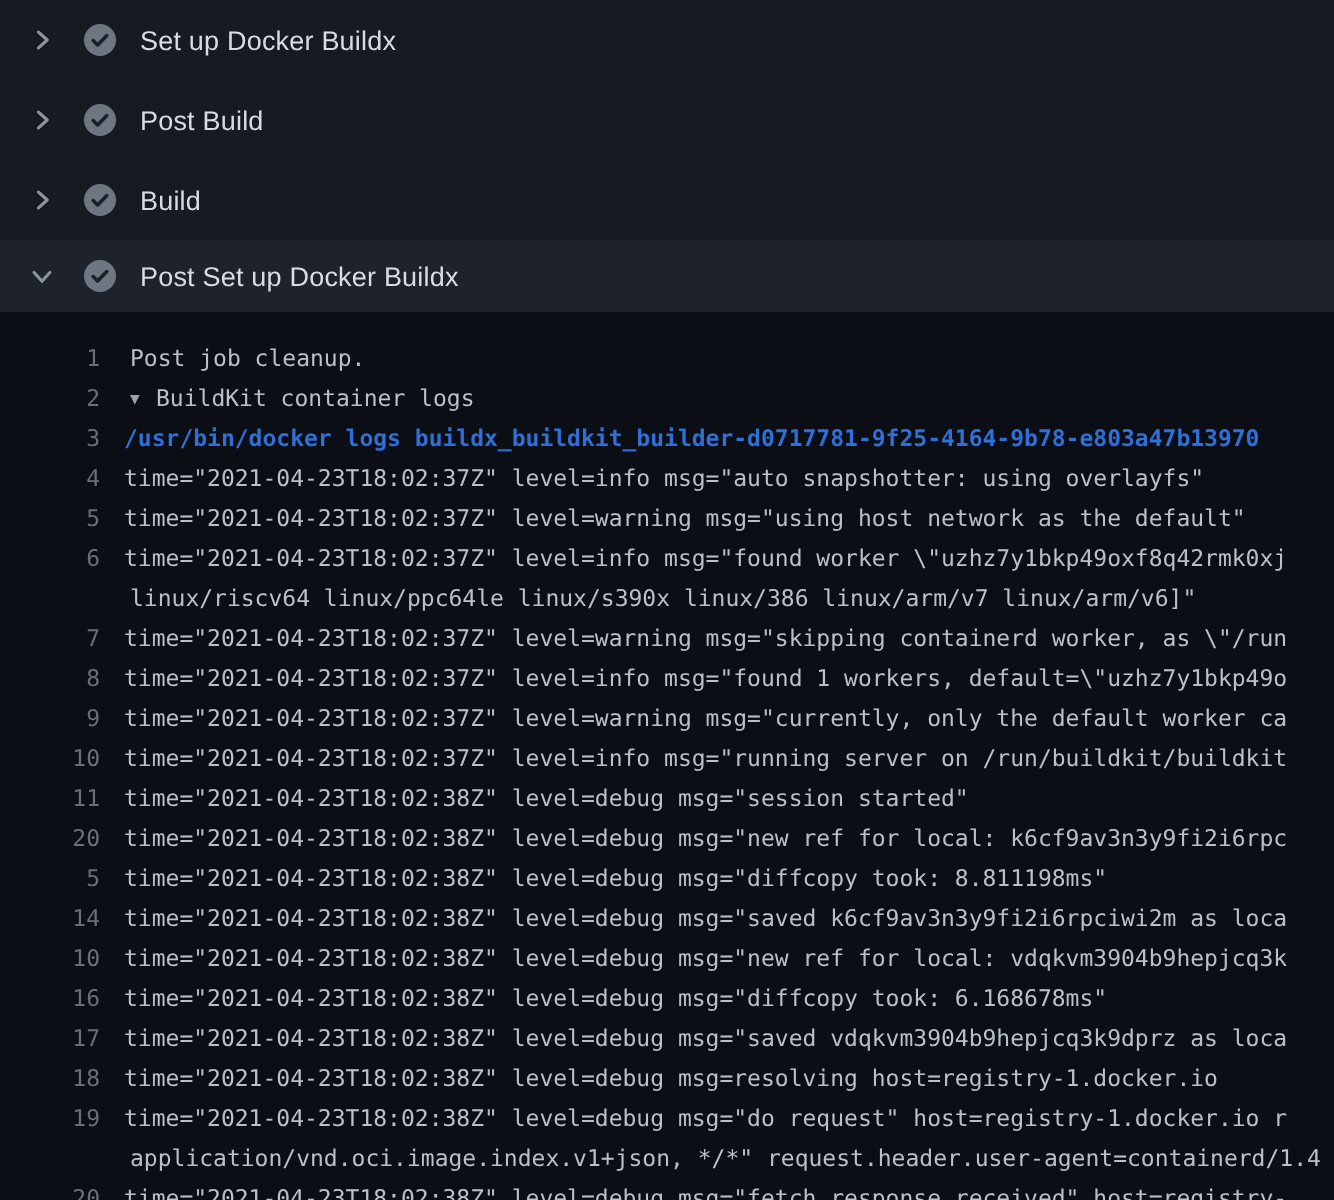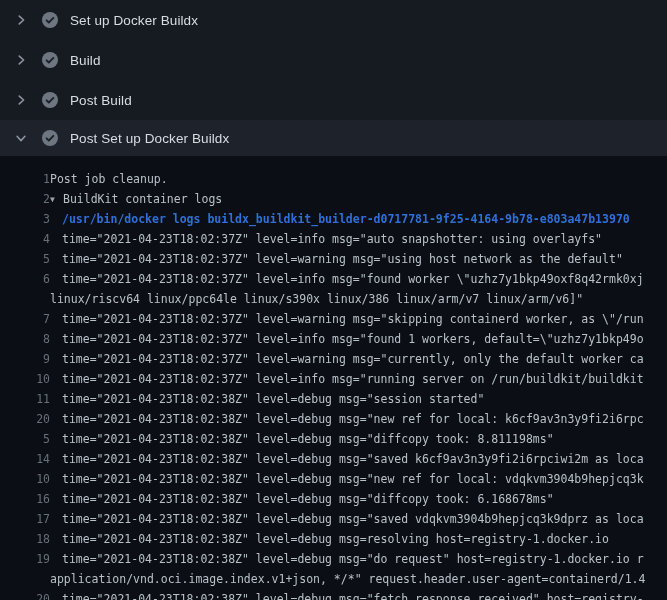--- a/index.html
+++ b/index.html
@@ -32,21 +32,21 @@
   .log{
     position:absolute;top:156px;left:0;right:0;bottom:0;
     background:var(--bg-log);
     padding-top:13px;
     font-family:"DejaVu Sans Mono","Liberation Mono",monospace;
     font-size:11.5px;
   }
   .log-line{height:20px;line-height:20px;display:flex;white-space:pre;}
   .ln{width:50px;flex:none;text-align:right;color:var(--num);cursor:pointer;}
   .lt{color:var(--text-log);}
-  .lt.ind0{}
+  .lt.ind0{margin-left:15px;}
   .lt.ind1{margin-left:12px;}
   .lt.kind-command{color:var(--blue);font-weight:bold;}
   .expander{
     display:none;color:#9aa3ac;font-size:8px;width:13px;
     vertical-align:1px;cursor:pointer;
   }
   .log-line.kind-group .expander{display:inline-block;}
 </style>
 </head>
 <body>
@@ -74,36 +74,36 @@
             <path d="M6 3.5L11 8l-5 4.5" stroke="#8b949e" stroke-width="1.8" fill="none" stroke-linecap="round" stroke-linejoin="round"></path>
           </svg>
     </span>
 
     <span class="check">
       <svg width="16" height="16" viewBox="0 0 16 16">
             <circle cx="8" cy="8" r="8" fill="#6e7781"></circle>
             <path d="M4.6 8.3l2.2 2.2 4.6-4.7" stroke="#1b2027" stroke-width="1.8" fill="none" stroke-linecap="round" stroke-linejoin="round"></path>
           </svg>
     </span>
-    <span class="step-label">Build</span>
+    <span class="step-label">Post Build</span>
   </div>
       <div class="step-row collapsed">
     <span class="chev chev-right">
       <svg width="14" height="14" viewBox="0 0 16 16">
             <path d="M6 3.5L11 8l-5 4.5" stroke="#8b949e" stroke-width="1.8" fill="none" stroke-linecap="round" stroke-linejoin="round"></path>
           </svg>
     </span>
 
     <span class="check">
       <svg width="16" height="16" viewBox="0 0 16 16">
             <circle cx="8" cy="8" r="8" fill="#6e7781"></circle>
             <path d="M4.6 8.3l2.2 2.2 4.6-4.7" stroke="#1b2027" stroke-width="1.8" fill="none" stroke-linecap="round" stroke-linejoin="round"></path>
           </svg>
     </span>
-    <span class="step-label">Post Build</span>
+    <span class="step-label">Build</span>
   </div>
       <div class="step-row expanded">
 
     <span class="chev chev-down">
       <svg width="14" height="14" viewBox="0 0 16 16">
             <path d="M3.5 6L8 11l4.5-5" stroke="#8b949e" stroke-width="1.8" fill="none" stroke-linecap="round" stroke-linejoin="round"></path>
           </svg>
     </span>
     <span class="check">
       <svg width="16" height="16" viewBox="0 0 16 16">

